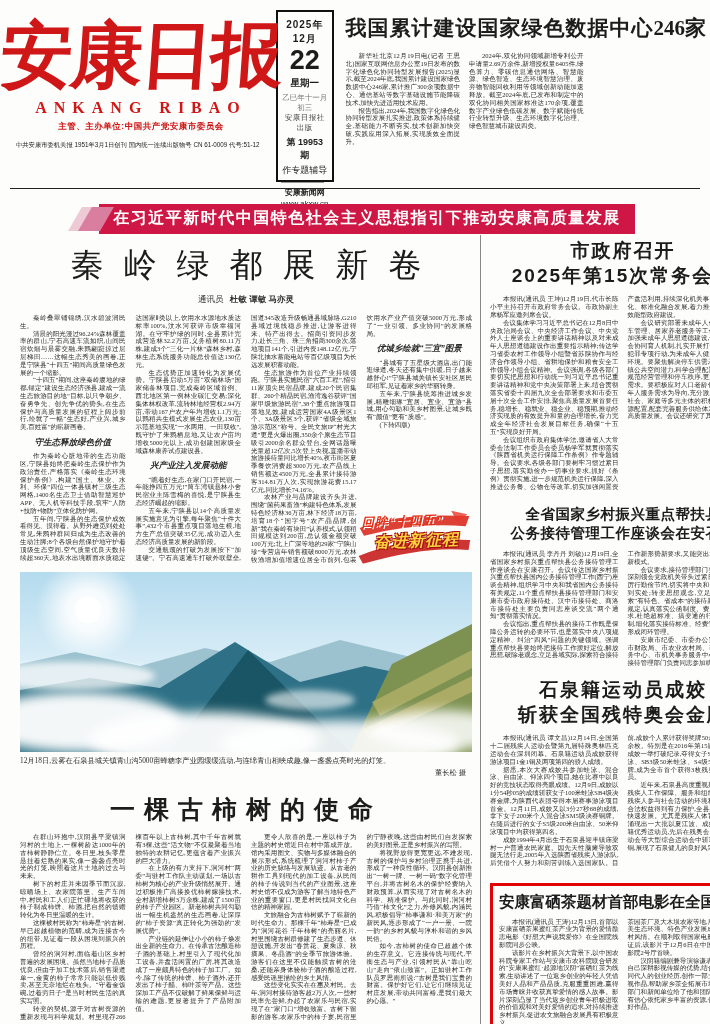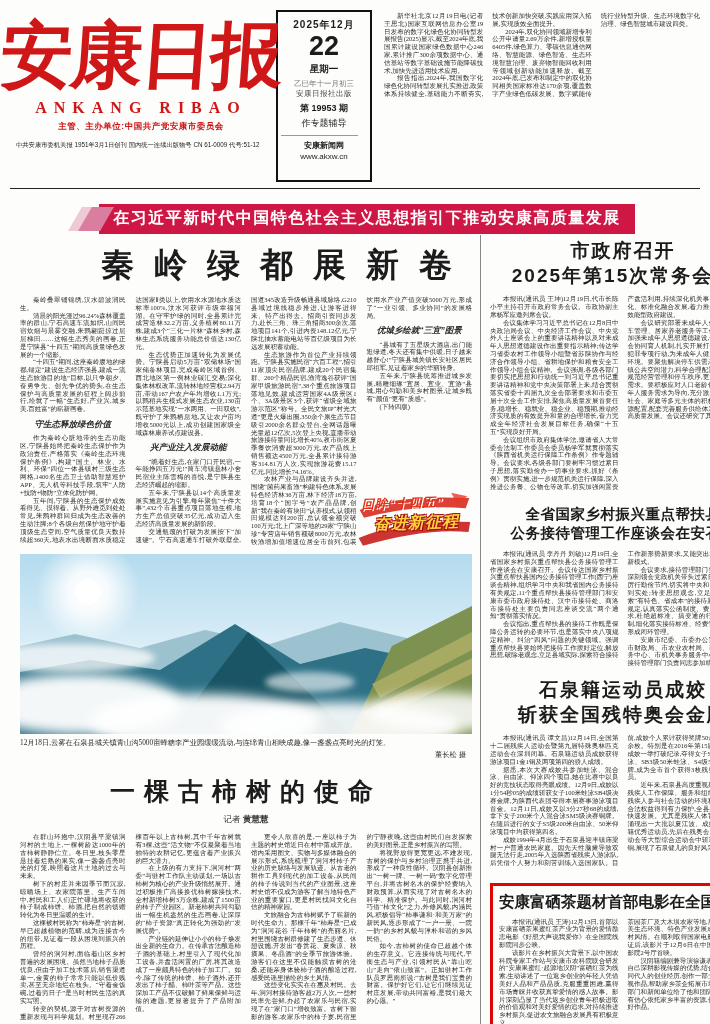--- a/index.html
+++ b/index.html
@@ -45,21 +45,21 @@
   .deco1{width:22px;background:#eec9d6;margin-right:-12px;}
   .deco2{width:22px;background:#d97e9e;margin-right:-8px;}
   .banner{background:#ce1744;color:#fff;font-weight:bold;font-size:16px;letter-spacing:1.5px;
       padding:4px 14px 5px 14px;white-space:nowrap;}
 
   
   .content{display:flex;padding:0 10px;margin-top:2px;}
   .main-col{width:452px;}
   .rail{flex:1;border-left:1px solid #888;margin-left:8px;padding-left:9px;}
 
-  .main-headline{text-align:right;font-size:33px;font-weight:bold;letter-spacing:20px;margin:8px 0 0 0;
+  .main-headline{text-align:center;font-size:33px;font-weight:normal;letter-spacing:20px;margin:8px 0 0 0;
       padding-left:20px;white-space:nowrap;}
   .main-subtitle{text-align:center;font-family:"Liberation Serif",serif;font-size:14.5px;margin-top:7px;letter-spacing:1px;}
   .byline{text-align:center;font-size:8.5px;margin-top:6px;color:#333;}
   .byline b{margin-left:4px;}
   .main-body{position:relative;column-count:4;column-gap:10px;height:252px;margin-top:8px;}
   .subhead{font-family:"Liberation Sans",sans-serif;font-size:8.5px;font-weight:bold;text-align:center;
       margin:6px 0 5px 0;text-indent:0;break-inside:avoid;}
   .cols h4{text-indent:0;font-style:italic;}
 
   .badge{position:absolute;right:0;bottom:4px;width:116px;height:52px;transform:rotate(-2deg);}
@@ -113,20 +113,21 @@
       <div class="db-lunar">乙巳年十一月初三</div>
       <div class="db-pub">安康日报社出版</div>
       <div class="db-issue">第 19953 期</div>
       <div class="db-pages">作专题辅导</div>
       <div class="db-sep"></div>
       <div class="db-site">安康新闻网</div>
       <div class="db-url">www.akxw.cn</div>
     </div>
 
     <div class="top-article">
+      <h1 class="top-headline"><span>我国累计建设国家绿色数据中心</span><span class="num">246</span><span>家</span></h1>
       <div class="cols top-body">
             <p>新华社北京12月19日电(记者 王思北)国家互联网信息办公室19日发布的数字化绿色化协同转型发展报告(2025)显示,截至2024年底,我国累计建设国家绿色数据中心246家,累计推广300余项数据中心、通信基站等数字基础设施节能降碳技术,加快先进适用技术应用。</p>
             <p>报告指出,2024年,我国数字化绿色化协同转型发展扎实推进,政策体系持续健全,基础能力不断夯实,技术创新加快突破,实践应用深入拓展,实现质效全面提升。</p>
             <p>2024年,双化协同领域新增专利公开申请量2.69万余件,新增授权量6405件,绿色算力、零碳信息通信网络、智慧能源、绿色智造、生态环境智慧治理、废弃物智能回收利用等领域创新动能加速释放。截至2024年底,已发布和制定中的双化协同相关国家标准达170余项,覆盖数字产业绿色低碳发展、数字赋能传统行业转型升级、生态环境数字化治理、绿色智慧城市建设四类。</p>
           </div>
     </div>
   </header>
 
   <hr class="header-rule">
 
@@ -134,20 +135,24 @@
     <span class="deco deco1"></span>
     <span class="deco deco2"></span>
     <div class="banner">在习近平新时代中国特色社会主义思想指引下推动安康高质量发展</div>
   </div>
 
   <div class="content">
 
     <section class="main-col">
 
       <h2 class="main-headline">秦岭绿都展新卷</h2>
+      <div class="byline">
+        <span>通讯员</span>
+        <b>杜敏 谭敏 马亦灵</b>
+      </div>
 
       <div class="cols main-body">
             <p>秦岭叠翠铺锦绣,汉水碧波润民生。</p>
             <p>清晨的阳光漫过96.24%森林覆盖率的群山,宁石高速车流如织,山间民宿炊烟与晨雾交融,朱鹮翩跹掠过层层梯田……这幅生态秀美的画卷,正是宁陕县“十四五”期间高质量绿色发展的一个缩影。</p>
             <p>“十四五”期间,这座秦岭腹地的绿都,锚定“建设生态经济强县,建成一流生态旅游目的地”目标,以只争朝夕、奋勇争先、创先争优的势头,在生态保护与高质量发展的征程上阔步前行,绘就了一幅“生态好,产业兴,城乡美,百姓富”的崭新画卷。</p>
             <h4 class="subhead">守生态释放绿色价值</h4>
             <p>作为秦岭心脏地带的生态功能区,宁陕县始终把秦岭生态保护作为政治责任,严格落实《秦岭生态环境保护条例》,构建“国土、林业、水利、环保”四位一体县镇村三级生态网格,1400名生态卫士借助智慧巡护APP、无人机等科技手段,筑牢“人防+技防+物防”立体化防护网。</p>
             <p>五年间,宁陕县的生态保护成效看得见、摸得着。从野外难觅到处处常见,朱鹮种群回归成为生态改善的生动注脚;8个各级自然保护地守护着顶级生态空间,空气质量优良天数持续超360天,地表水出境断面水质稳定达国家Ⅱ类以上,饮用水水源地水质达标率100%,汶水河获评市级幸福河湖。在守牢护绿的同时,全县累计完成营造林32.2万亩,义务植树80.11万株,建成3个“三化一片林”森林乡村,森林生态系统服务功能总价值达130亿元。</p>
             <p>生态优势正加速转化为发展优势。宁陕县启动5万亩“双储林场”国家储备林项目,完成秦岭区域首例、西北地区第一例林业碳汇交易;深化集体林权改革,流转林地经营权2.94万亩,带动167户农户年均增收1.1万元;以鹮稻共生模式发展生态农业,130亩示范基地实现“一水两用、一田双收”,既守护了朱鹮栖息地,又让农户亩均增收5000元以上,成功创建国家级全域森林康养试点建设县。</p>
             <h4 class="subhead">兴产业注入发展动能</h4>
@@ -203,24 +208,20 @@
         <ellipse cx="60" cy="150" rx="100" ry="30" fill="#ffffff" opacity=".95" filter="url(#blur1)"></ellipse>
         <ellipse cx="185" cy="168" rx="115" ry="28" fill="#ffffff" opacity=".95" filter="url(#blur1)"></ellipse>
         <ellipse cx="320" cy="172" rx="120" ry="24" fill="#ffffff" opacity=".9" filter="url(#blur1)"></ellipse>
         <ellipse cx="420" cy="158" rx="70" ry="20" fill="#ffffff" opacity=".85" filter="url(#blur1)"></ellipse>
         <ellipse cx="290" cy="128" rx="45" ry="10" fill="#ffffff" opacity=".6" filter="url(#blur2)"></ellipse>
       </svg>
       <div class="caption">12月18日,云雾在石泉县城关镇青山沟5000亩蜂糖李产业园缓缓流动,与连绵青山相映成趣,像一盏盏点亮时光的灯笼。</div>
       <div class="credit">董长松 摄</div>
 
       <h2 class="p-headline">一棵古柿树的使命</h2>
-      <div class="p-byline">
-        <span>记者</span>
-        <b>黄慧慧</b>
-      </div>
       <div class="cols p-body">
             <p>在群山环抱中,汉阴县平梁镇涧河村的土地上,一棵树龄达1000年的古柿树静静伫立。冬日里,枝头零星悬挂着烂熟的果实,像一盏盏点亮时光的灯笼,映照着这片土地的过去与未来。</p>
             <p>树下的村庄并未因季节而沉寂,晾晒场上、农家院落里、生产车间中,村民和工人们正忙碌地将收获的柿子制成柿饼、柿酒,把自然的馈赠转化为冬日里温暖的生计。</p>
             <p>这棵被村民称为“柿寿星”的古树,早已超越植物的范畴,成为连接古今的纽带,见证着一段从困境到振兴的历程。</p>
             <p>曾经的涧河村,面临着山区乡村普遍的发展困境。虽然当地柿子品质优良,但由于加工技术落后,销售渠道单一,金黄的柿子常常只能以低价贱卖,甚至无奈地烂在枝头。“守着金饭碗,过着穷日子”是当时村民生活的真实写照。</p>
             <p>转变的契机,源于对古树资源的重新发现与科学规划。村里现存266棵百年以上古柿树,其中千年古树就有3棵,这些“活文物”不仅凝聚着当地独特的农耕记忆,更蕴含着产业振兴的巨大潜力。</p>
             <p>在上级的有力支持下,涧河村“两委”与驻村工作队主动谋划,一场以古柿树为核心的产业升级悄然展开。通过积极推广高接换优柿树嫁接技术,全村新增柿树3万余株,建成了1500亩的柿子产业园区。新老柿树共同勾勒出一幅生机盎然的生态画卷,让深厚的“柿子资源”真正转化为强劲的“发展优势”。</p>
             <p>产业链的延伸让小小的柿子焕发出全新的生命力。在传承古法酿造柿子酒的基础上,村里引入了现代化加工设备,并盘活闲置的厂房,将其改造成了一座颇具特色的柿子加工厂。如今,除了传统的柿饼、柿子酒外,还开发出了柿子醋、柿叶茶等产品。这些深加工产品不仅破解了鲜果保鲜与运输的难题,更显著提升了产品附加值。</p>
             <p>更令人欣喜的是,一座以柿子为主题的村史馆近日在村中落成开放。馆内采用图文、实物与多媒体融合的展示形式,系统梳理了涧河村柿子产业的历史脉络与发展轨迹。从古老的耕作工具到现代的加工设备,从民间的柿子传说到当代的产业图景,这座村史馆不仅成为游客了解当地特色产业的重要窗口,更是村民找回文化自信的精神家园。</p>
             <p>文旅融合为古柿树赋予了崭新的时代生命力。那棵千年“柿寿星”已成为“涧河花谷 千年柿树”的亮丽名片,村里围绕古树群修建了生态步道、休憩设施,开发出“春赏花、夏乘凉、秋摘果、冬品酒”的全季节旅游体验。游客们在这里不仅能触摸古树的沧桑,还能亲身体验柿子酒的酿造过程,感受民谣里描绘的乡土风情。</p>

